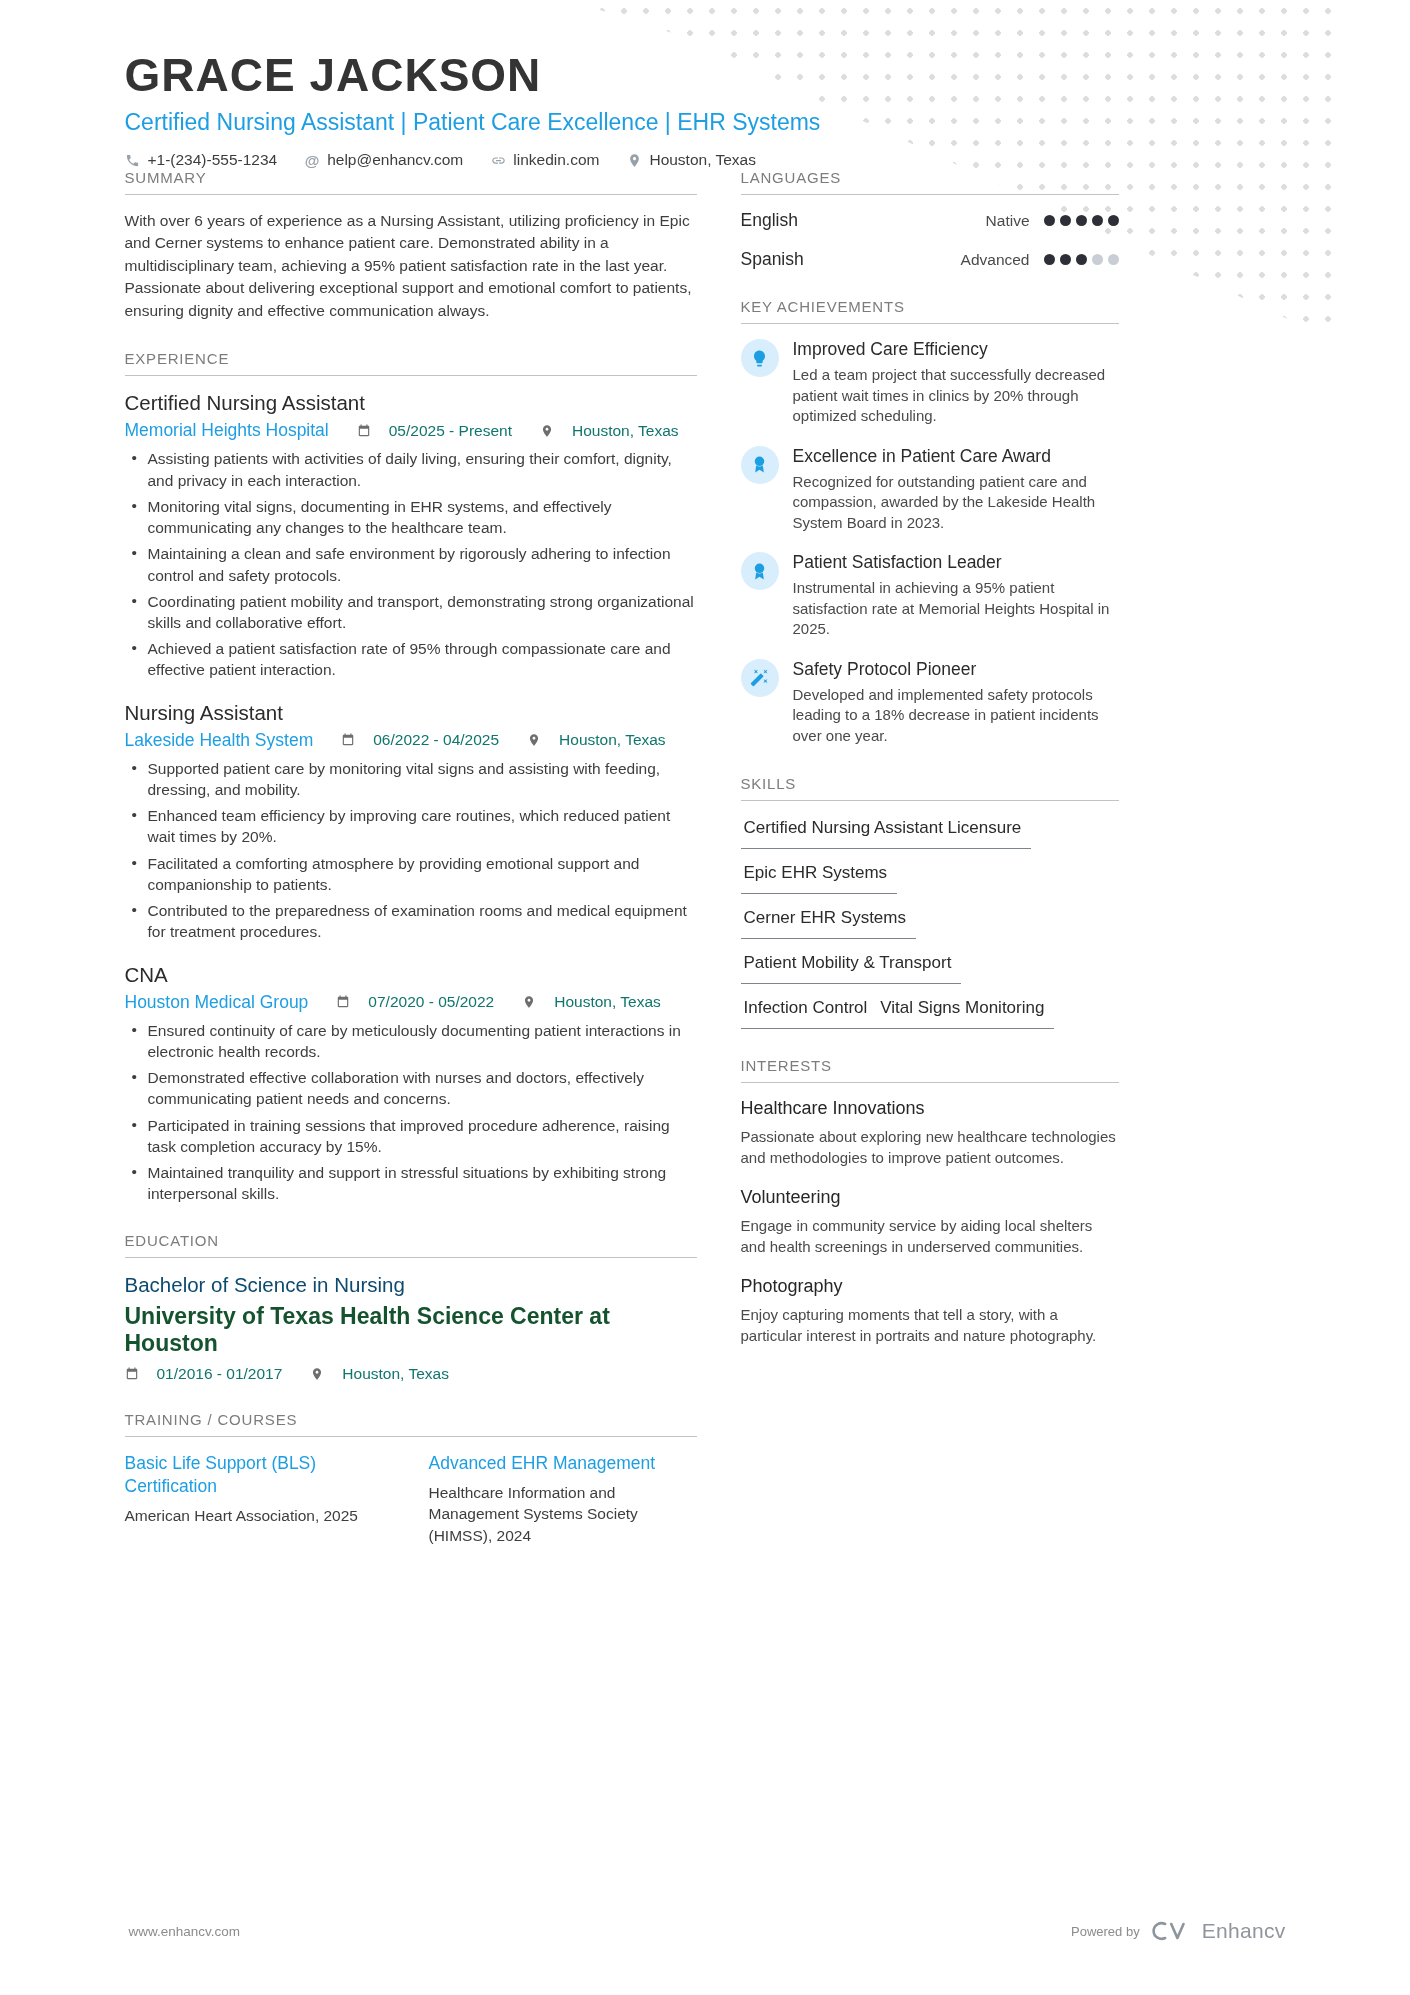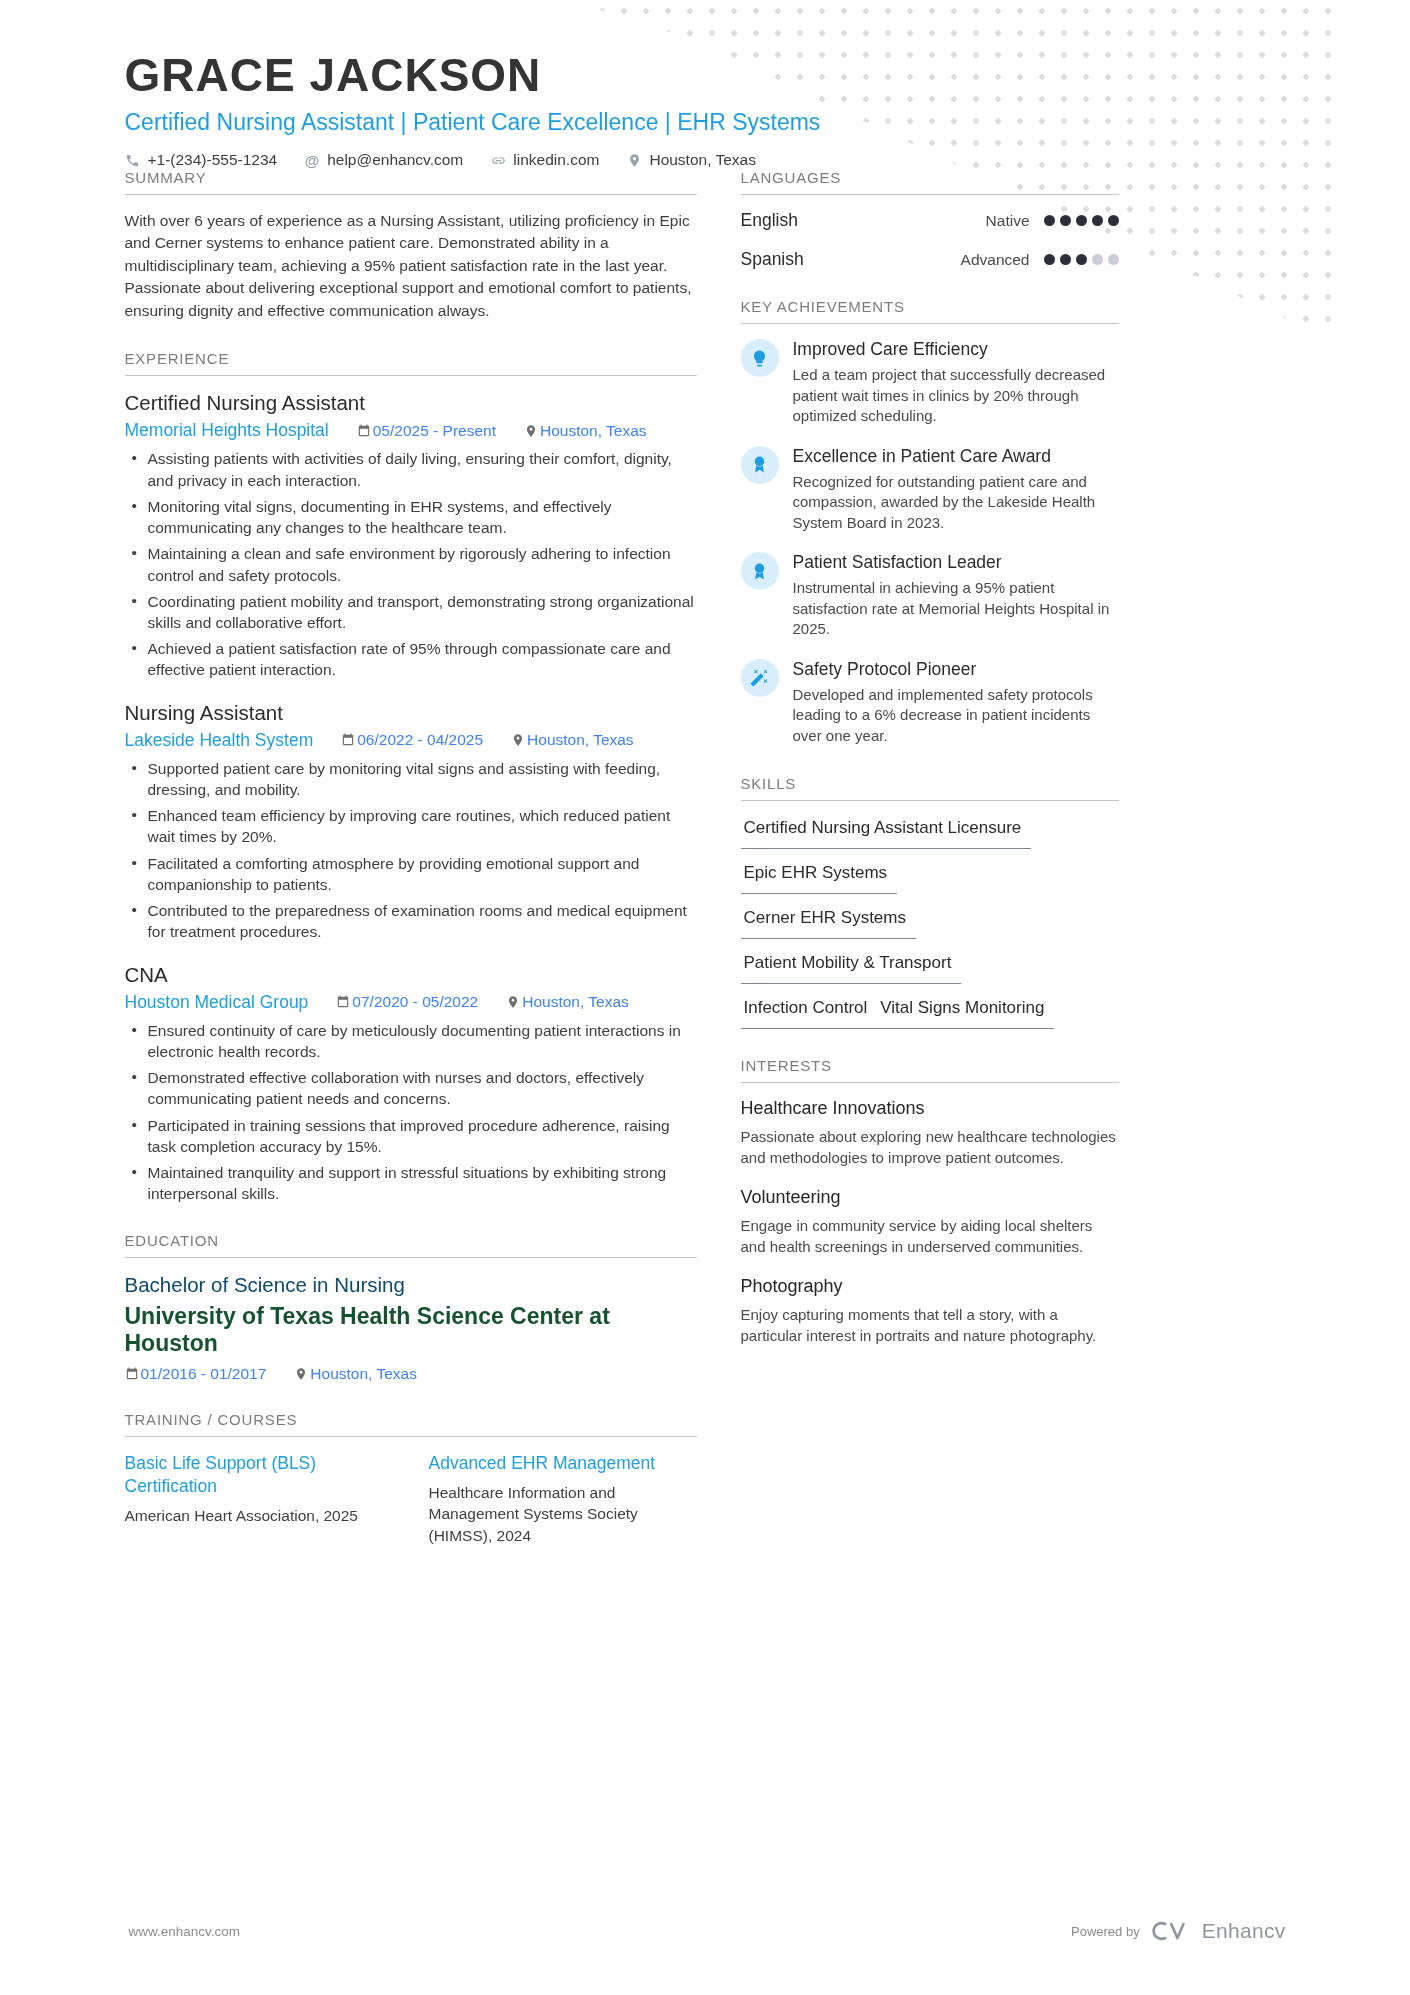--- a/index.html
+++ b/index.html
@@ -38,21 +38,21 @@
     padding-bottom:8px; border-bottom:1px solid #c3c3c3; margin-bottom:15px;
   }
 
   .summary-text { font-size:15.5px; line-height:1.45; color:#3e3e3e; }
 
   
   .job { margin-bottom:20px; }
   .job-title { font-size:20.5px; color:#2b2b2b; font-weight:500; margin-bottom:5px; }
   .job-meta-row { display:flex; align-items:center; gap:28px; flex-wrap:wrap; margin-bottom:7px; }
   .company { font-size:17.5px; color:#1d9ee3; font-weight:500; }
-  .meta { display:flex; align-items:center; gap:2px; font-size:15.5px; color:#3b82f6; }
+  .meta { display:flex; align-items:center; gap:18px; font-size:15.5px; color:#0f766e; }
   .meta svg { width:14px; height:14px; fill:#6e6e6e; flex:none; }
   .bullets { list-style:none; }
   .bullets li { position:relative; padding-left:23px; font-size:15.5px; line-height:1.37; color:#3e3e3e; margin-bottom:5px; }
   .bullets li::before { content:"•"; position:absolute; left:7px; top:-1px; color:#3e3e3e; }
 
   
   .degree { font-size:20.5px; color:#0c4a6e; font-weight:500; margin-bottom:6px; }
   .school { font-size:23px; color:#14532d; font-weight:700; margin-bottom:8px; }
 
   
@@ -336,21 +336,21 @@
           </div>
 
           <div class="ach">
             <span class="ach-icon">
               <svg viewBox="0 0 24 24">
                   <path d="M7.5 5.6 10 7 8.6 4.5 10 2 7.5 3.4 5 2l1.4 2.5L5 7zm12 9.8L17 14l1.4 2.5L17 19l2.5-1.4L22 19l-1.4-2.5L22 14zM22 2l-2.5 1.4L17 2l1.4 2.5L17 7l2.5-1.4L22 7l-1.4-2.5zm-7.63 5.29a.996.996 0 0 0-1.41 0L1.29 18.96c-.39.39-.39 1.02 0 1.41l2.34 2.34c.39.39 1.02.39 1.41 0L16.7 11.05c.39-.39.39-1.02 0-1.41l-2.33-2.35z"></path>
                 </svg>
             </span>
             <div>
               <div class="ach-title">Safety Protocol Pioneer</div>
-              <div class="ach-text">Developed and implemented safety protocols leading to a 6% decrease in patient incidents over one year.</div>
+              <div class="ach-text">Developed and implemented safety protocols leading to a 18% decrease in patient incidents over one year.</div>
             </div>
           </div>
         </div>
 
         <div class="section">
           <div class="section-heading">SKILLS</div>
           <div class="skill-row"><span class="skill">Certified Nursing Assistant Licensure</span></div>
           <div class="skill-row"><span class="skill">Epic EHR Systems</span></div>
           <div class="skill-row"><span class="skill">Cerner EHR Systems</span></div>
           <div class="skill-row"><span class="skill">Patient Mobility &amp; Transport</span></div>

